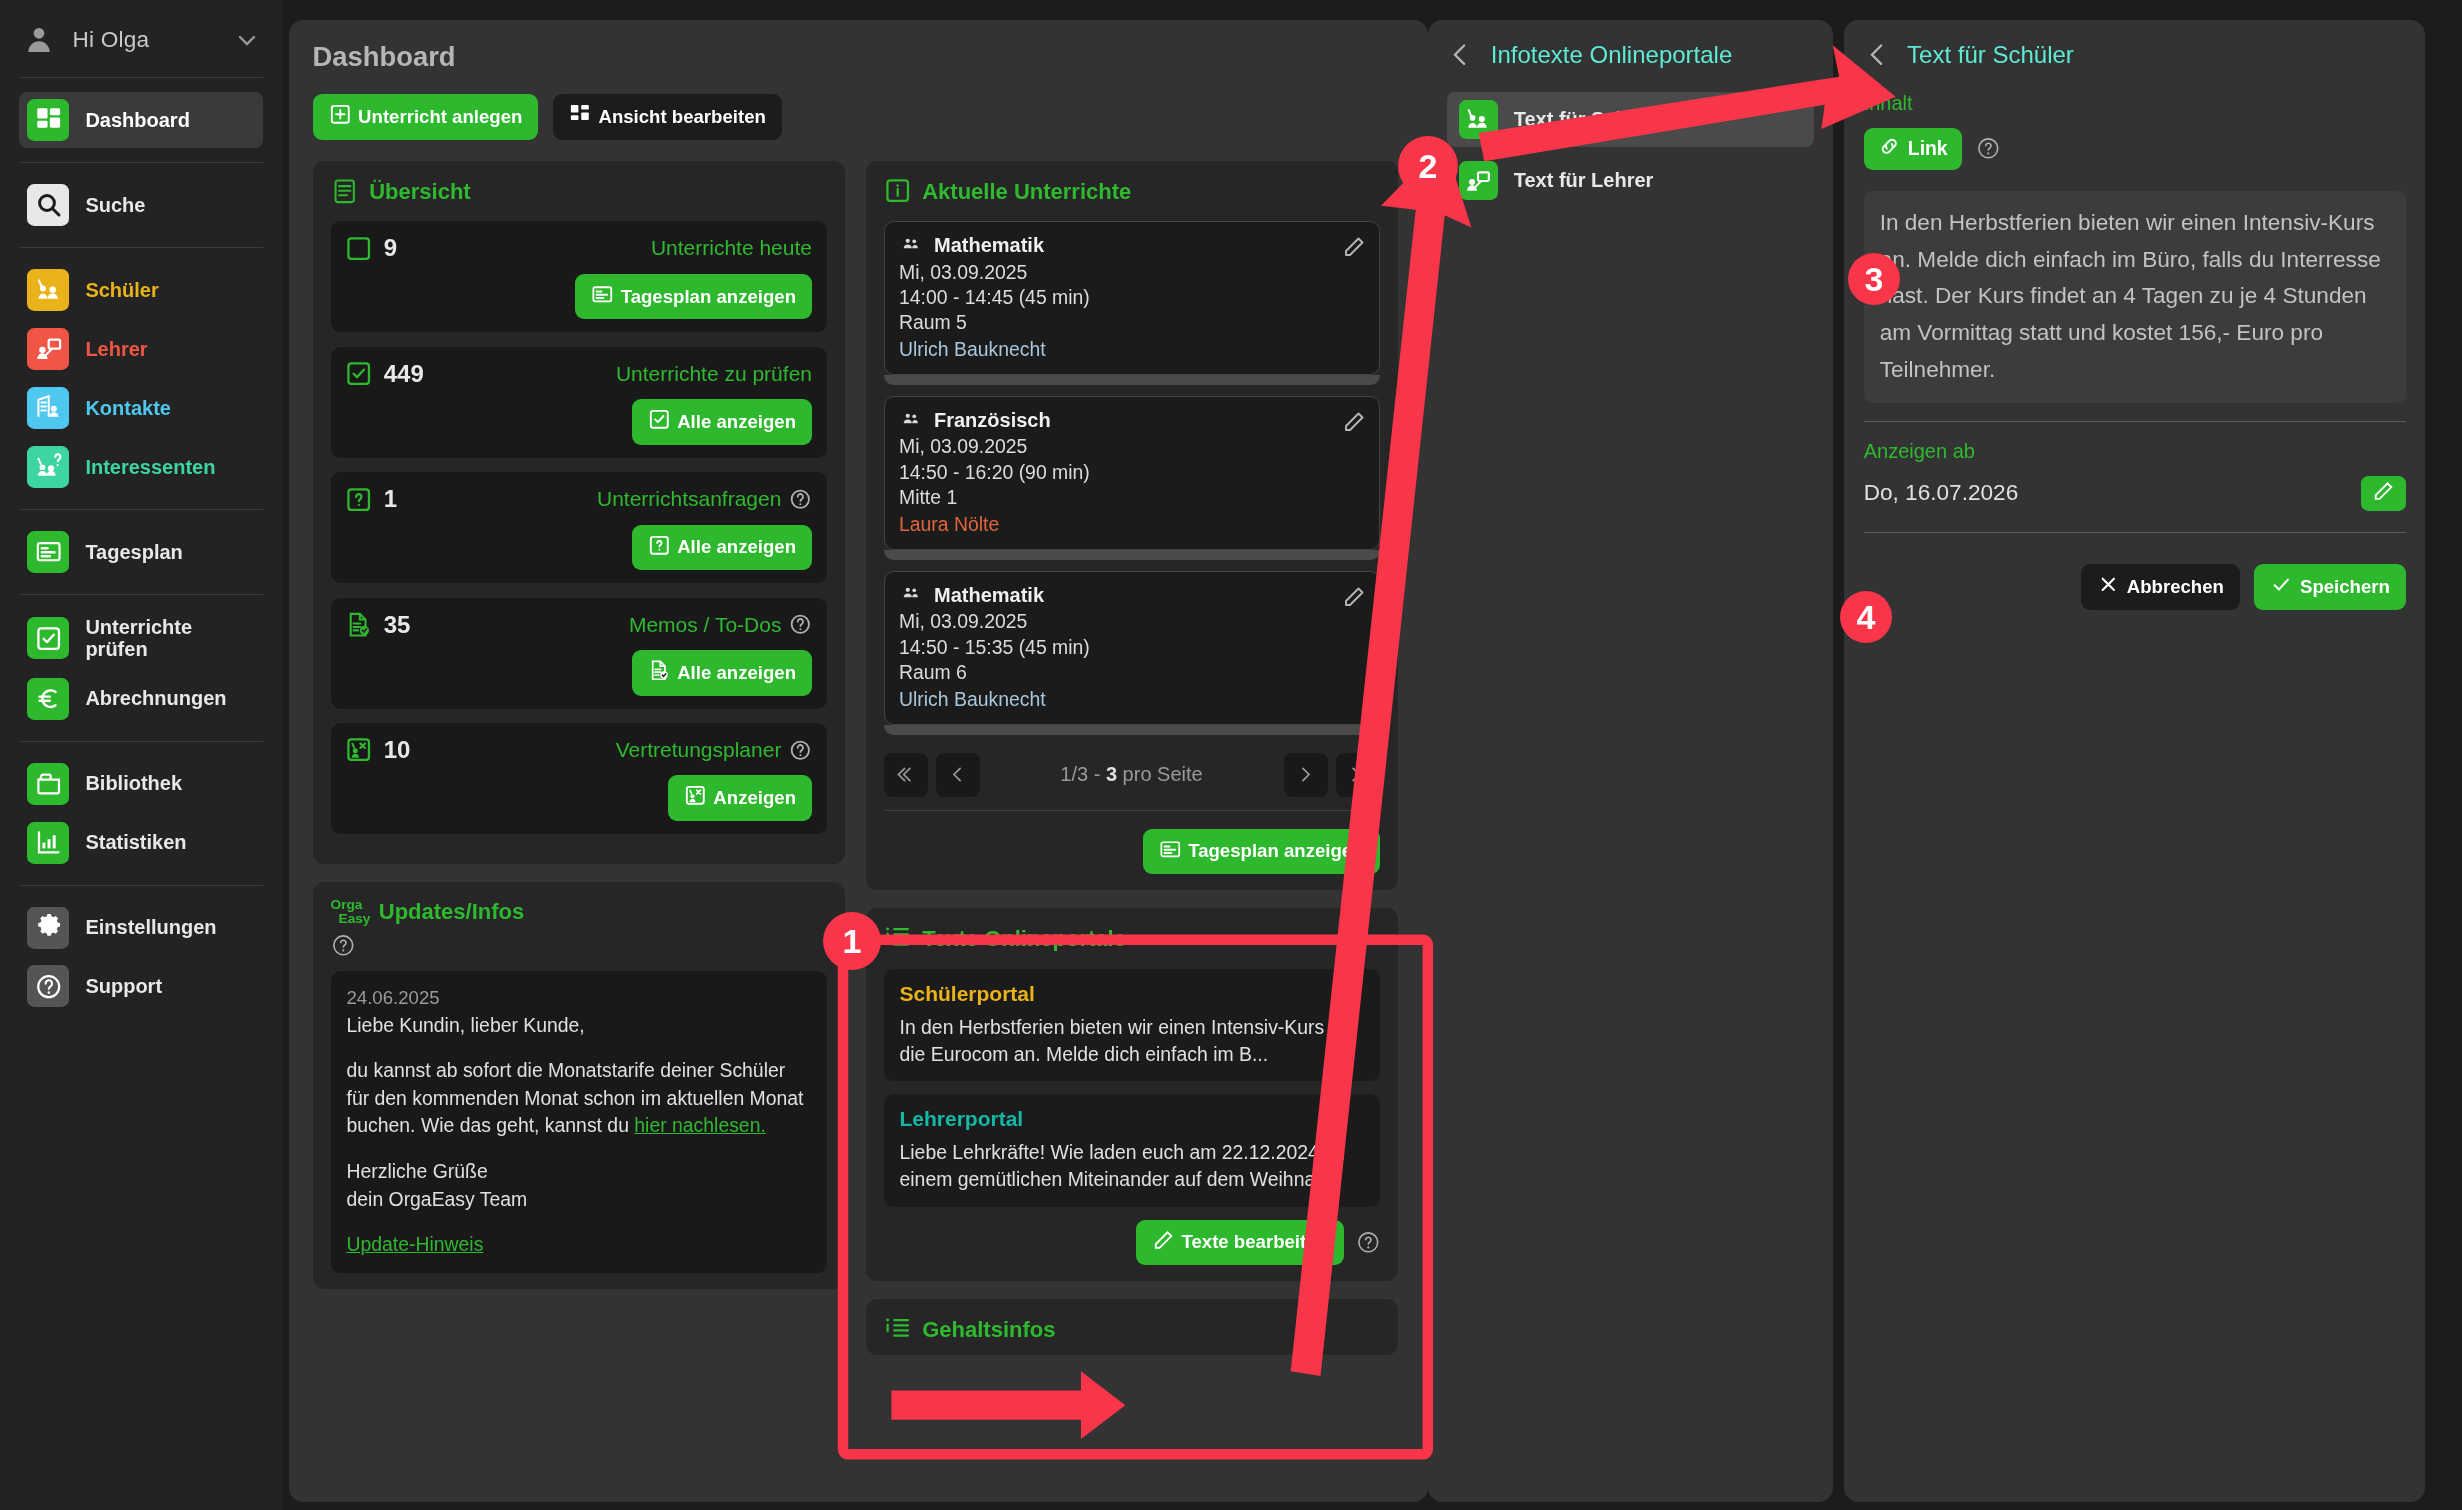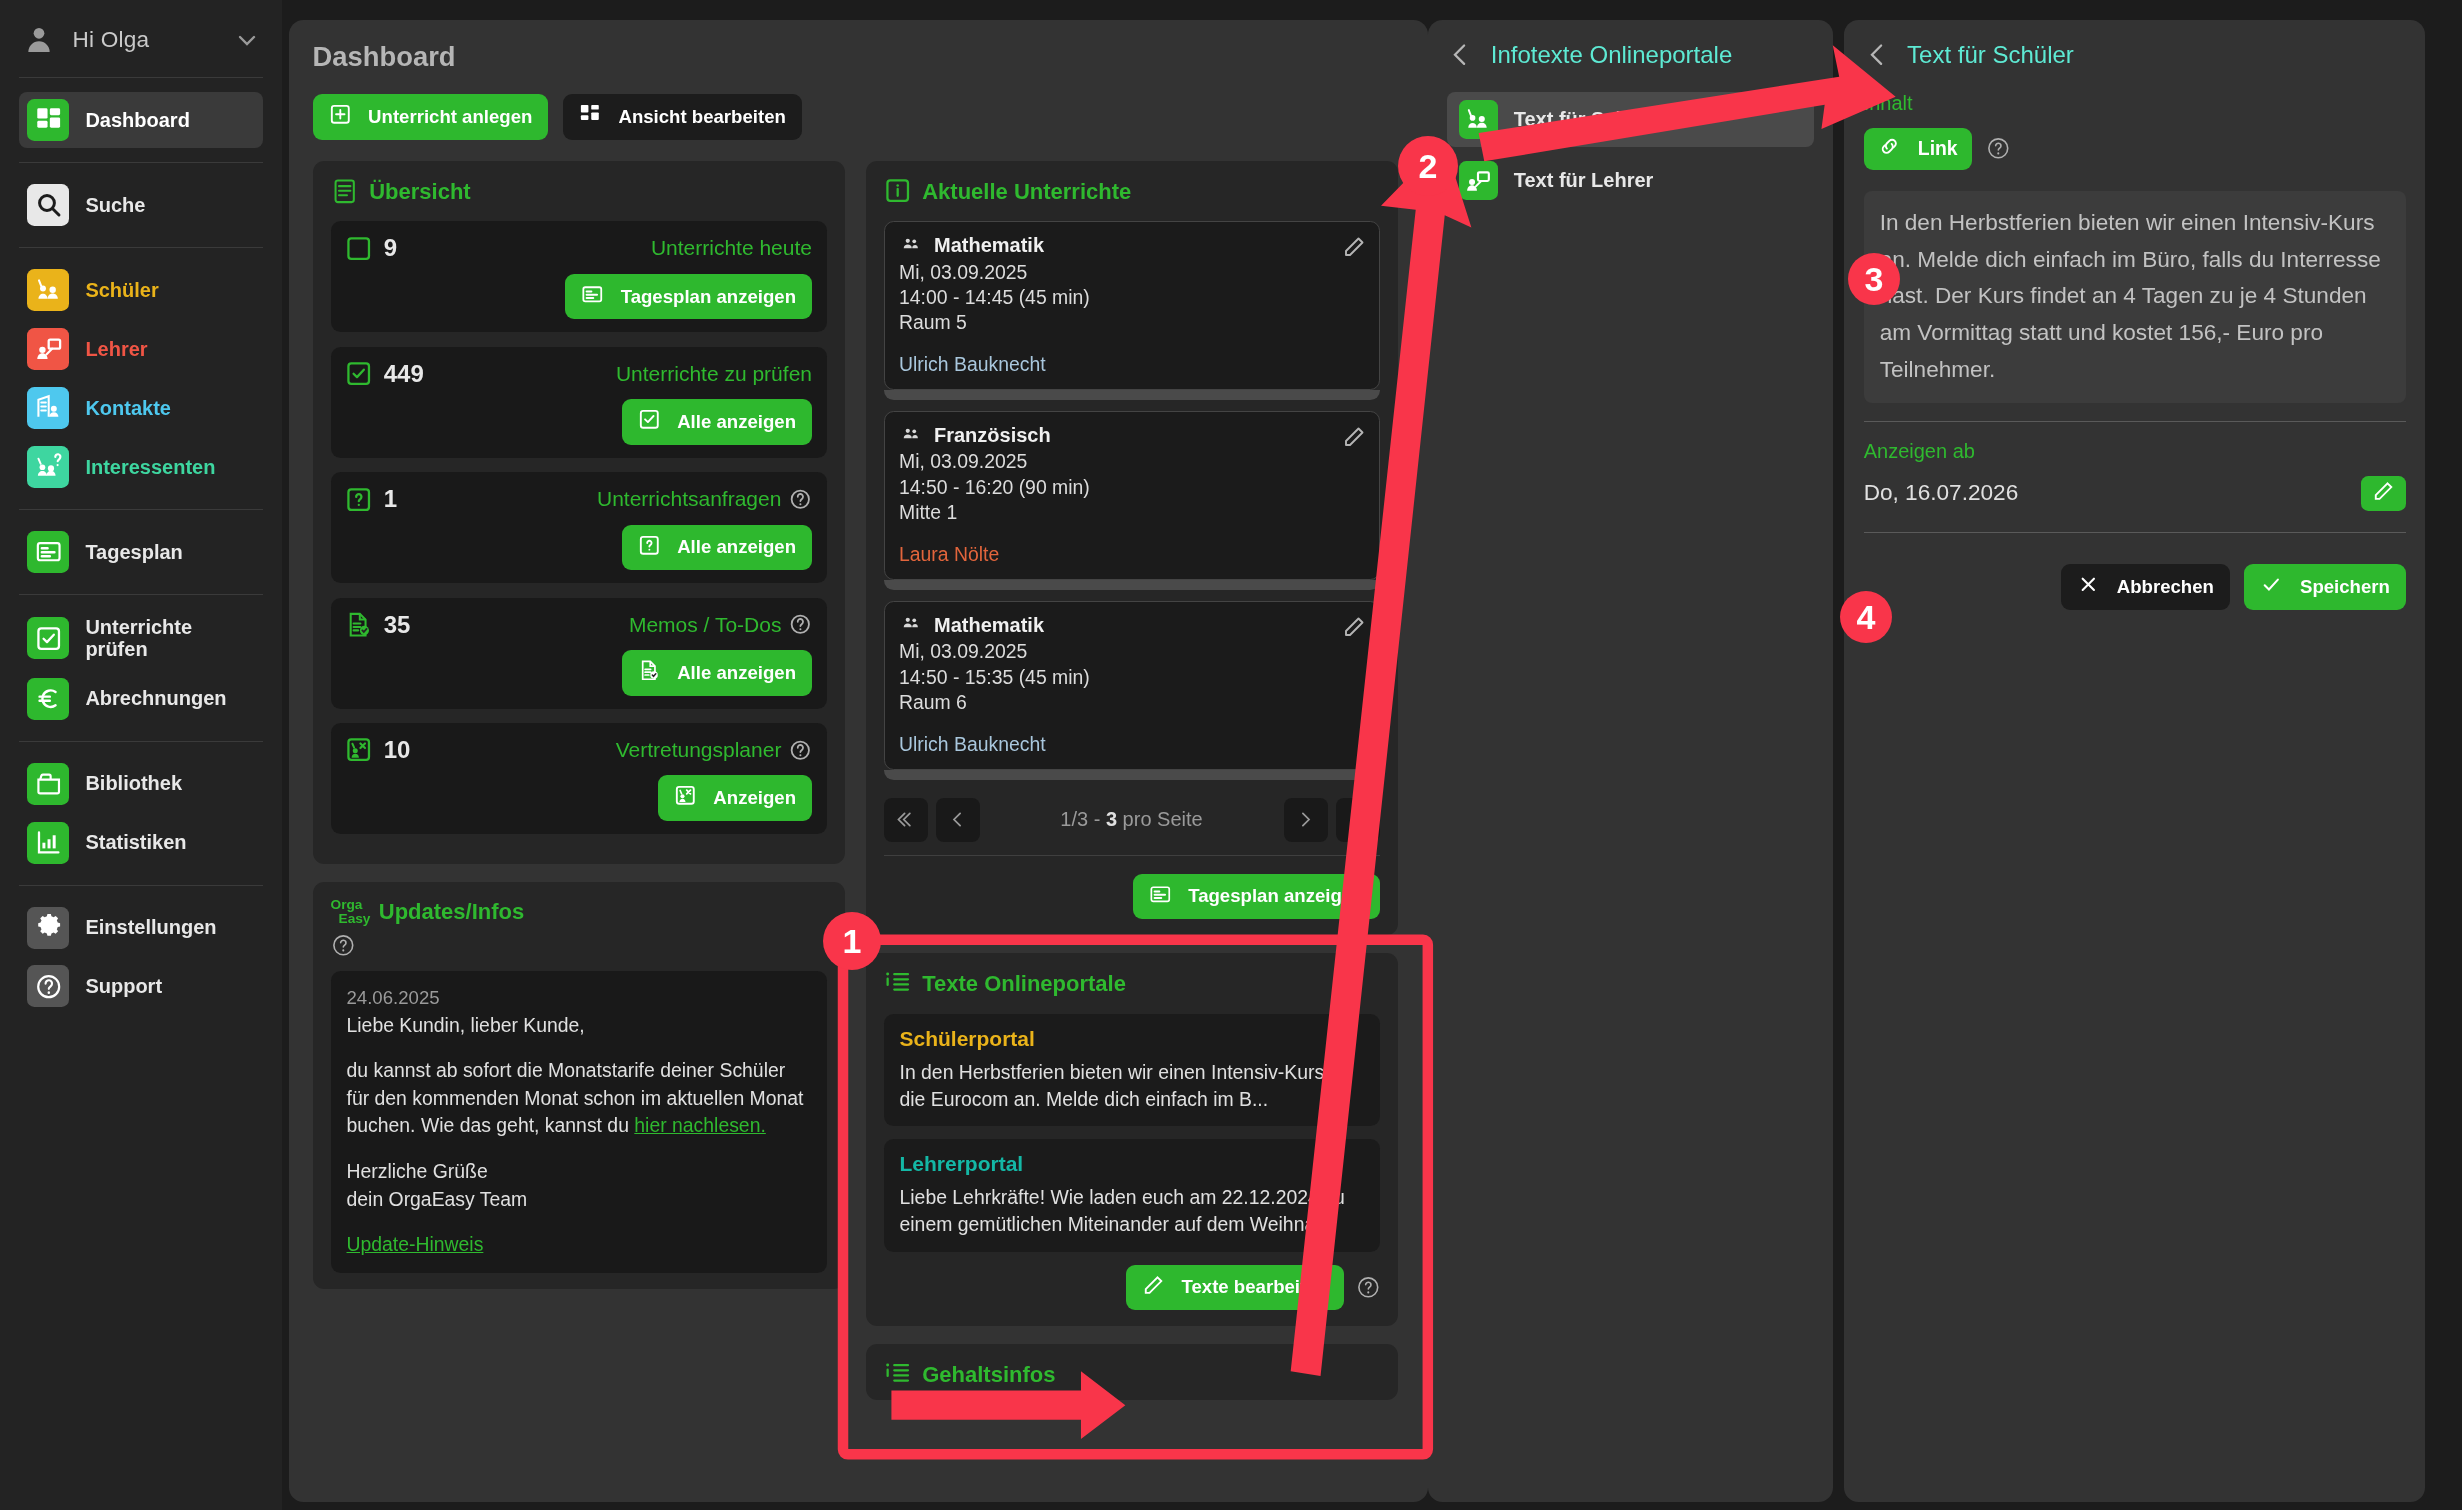--- a/index.html
+++ b/index.html
@@ -48,21 +48,21 @@
   .panel {
     background: #333333;
     border-radius: 14.5px;
     margin-top: 20px;
   }
   .col-dash { flex: 0 0 1146px; padding-left: 6.5px; }
   .dash-panel { width: 1139px; height: 1482px; padding: 21px 24px; overflow: hidden; position: relative; }
   .dash-title { font-size: 27.4px; color: #b6b6b6; }
   .dash-actions { display: flex; gap: 14.5px; margin-top: 21px; }
   .btn {
-    display: inline-flex; align-items: center; gap: 17px;
+    display: inline-flex; align-items: center; gap: 7px;
     border-radius: 9px; padding: 9px 16px;
     font-size: 18.6px; font-weight: 700; color: #fff;
     border: none; cursor: pointer; white-space: nowrap;
   }
   .btn svg { width: 22.6px; height: 22.6px; flex: 0 0 22.6px; }
   .btn-green { background: #2eb82e; }
   .btn-dark { background: #1c1c1c; }
 
   .dash-cols { display: flex; gap: 21px; margin-top: 21px; }
   .dash-col { width: 532px; }
@@ -103,21 +103,21 @@
   .lnk { color: #2fb92f; text-decoration: underline; }
 
   
   .lesson {
     background: #1b1b1b; border: 0.8px solid #444; border-radius: 9.7px;
     padding: 11.3px 14.5px 13px 14.5px; margin-bottom: 8px; position: relative;
   }
   .lesson-title { display: flex; align-items: center; gap: 11px; font-size: 20px; font-weight: 700; color: #f0f0f0; }
   .lesson-title svg { width: 24px; height: 19.4px; color: #d8d8d8; }
   .lesson-line { font-size: 19.4px; color: #dcdcdc; margin-top: 2.4px; }
-  .lesson-teacher { font-size: 19.4px; margin-top: 19px; }
+  .lesson-teacher { font-size: 19.4px; margin-top: 4px; }
   .pencil { position: absolute; right: 13px; top: 13px; width: 24px; height: 24px; color: #b5b5b5; }
   .lesson-foot { height: 9.7px; background:#4a4a4a; border-radius: 0 0 9.7px 9.7px; margin: -8px 0 11.3px 0;}
 
   .pager { display: flex; align-items: center; gap: 8px; padding: 6.5px 0 13px 0; border-bottom: 0.8px solid #3f3f3f;}
   .pager-btn {
     width: 44px; height: 44px; background: #191919; border-radius: 8px;
     display: flex; align-items: center; justify-content: center; color: #9a9a9a;
   }
   .pager-btn svg { width: 21px; height: 21px; }
   .pager-txt { flex: 1; text-align: center; font-size: 20px; color: #9a9a9a; }

